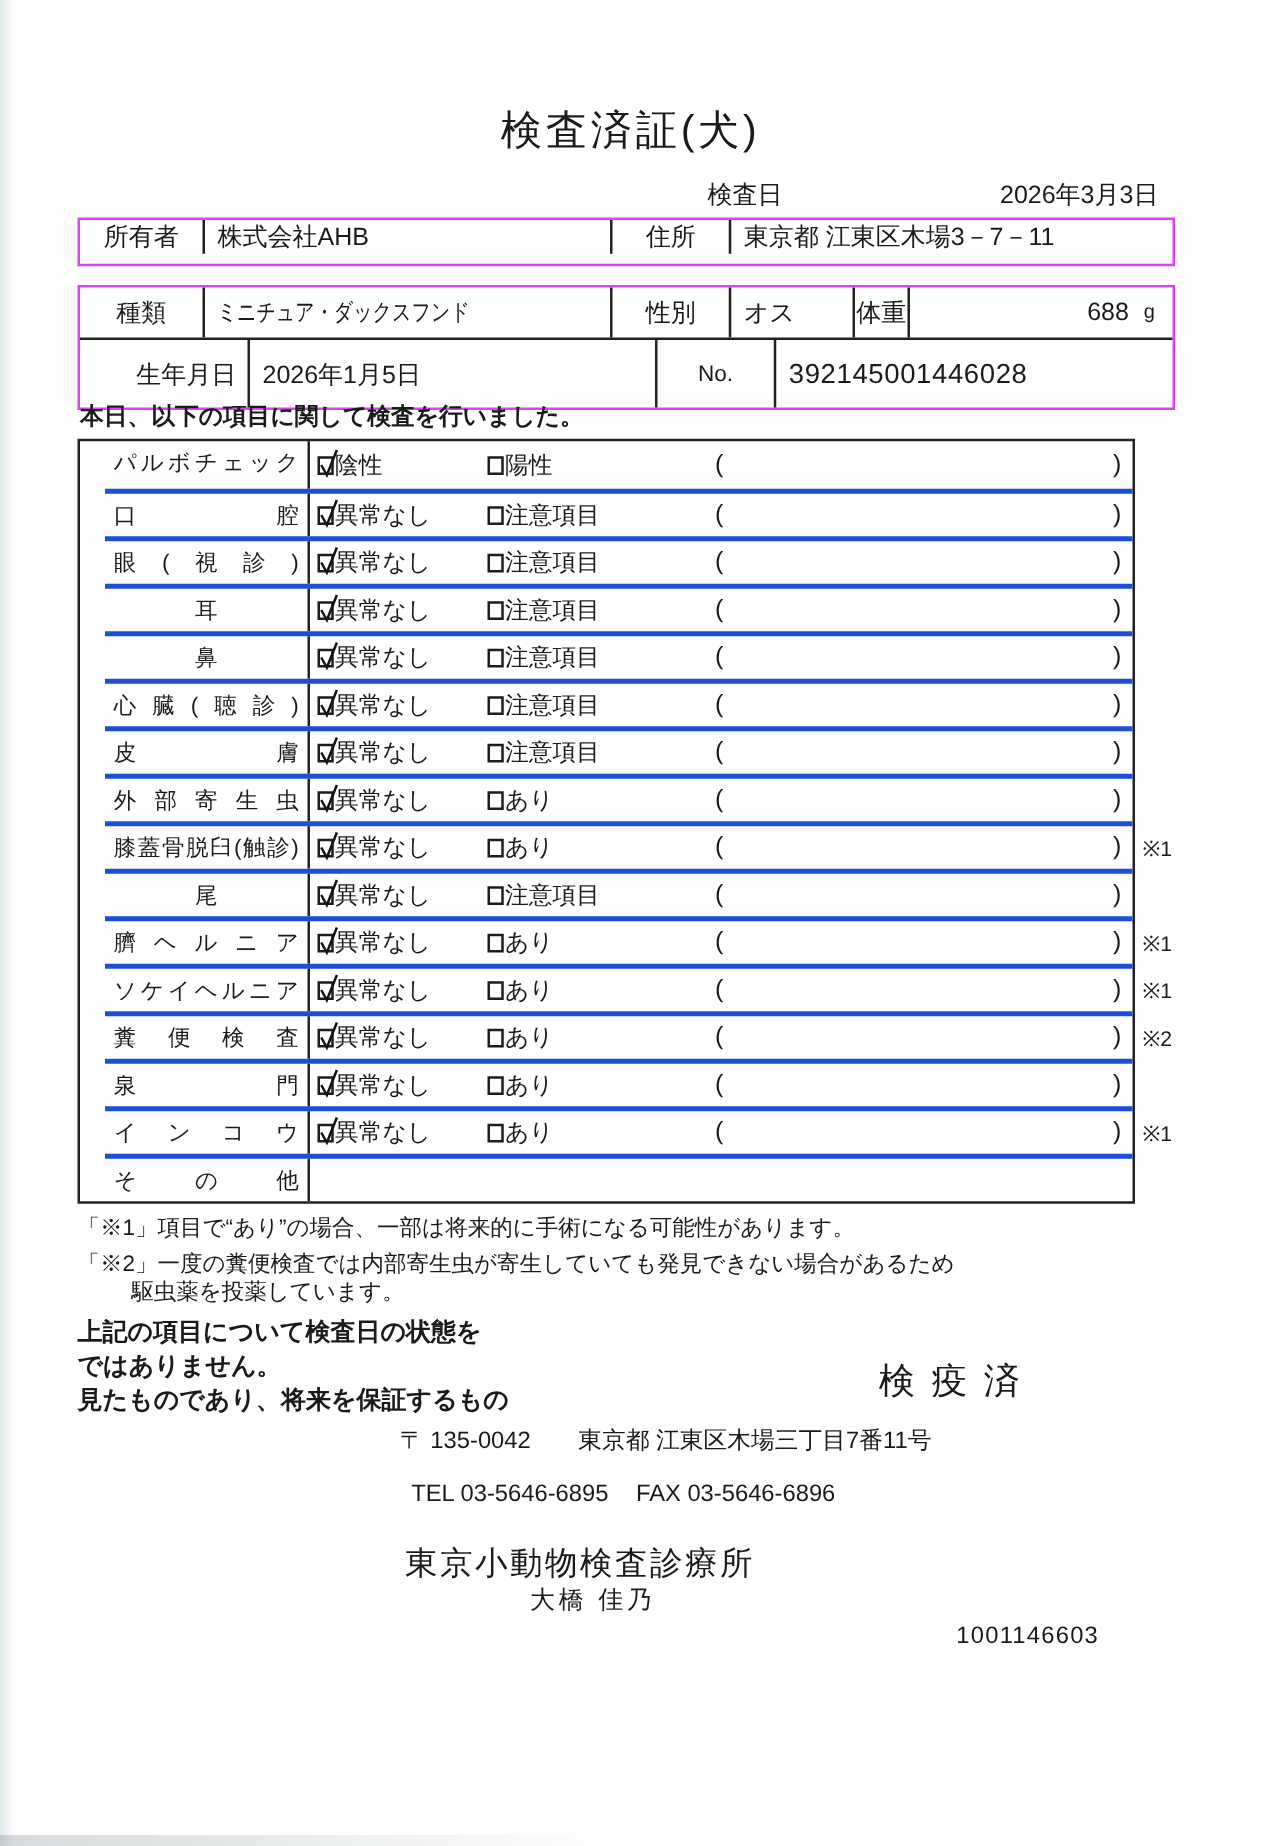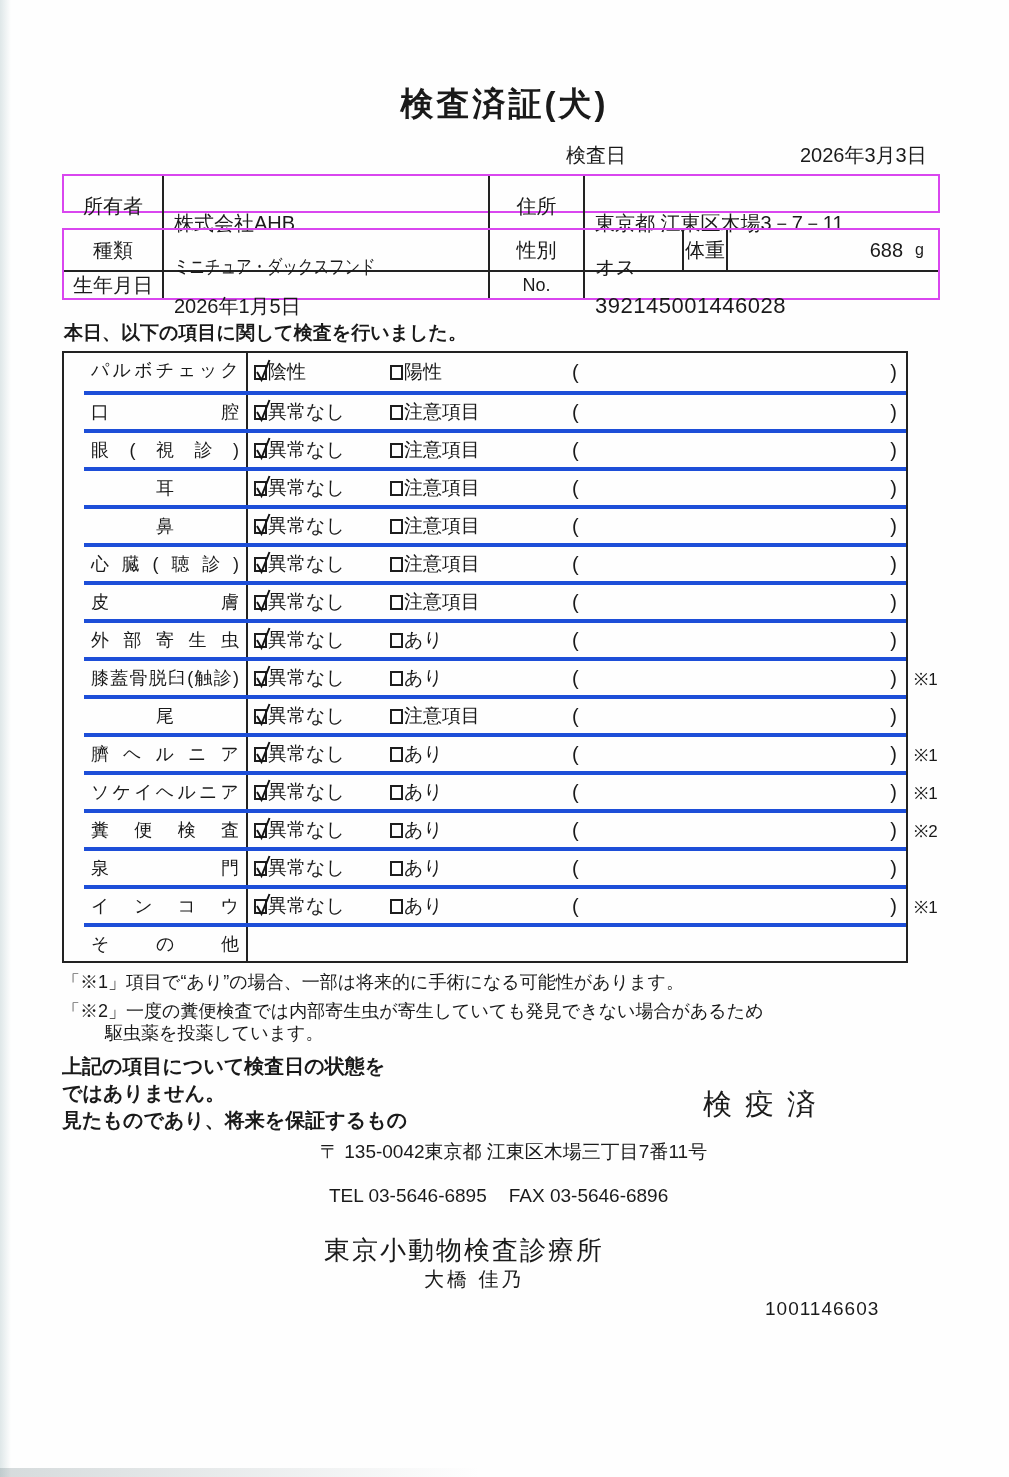--- a/index.html
+++ b/index.html
@@ -11,38 +11,38 @@
   }
   .page { position:absolute; inset:0; background:#fefefe; }
 
   
   .edge-left { position:absolute; left:0; top:0; width:11px; height:100%;
     background:linear-gradient(90deg, rgba(150,178,182,.30), rgba(150,178,182,0)); }
   .edge-bottom { position:absolute; left:0; bottom:0; width:480px; height:9px;
     background:linear-gradient(90deg, rgba(120,138,142,.30), rgba(120,138,142,0)); }
 
   .title { position:absolute; top:82px; left:0; width:100%; text-align:center;
-    font-size:33px; font-weight:bold; letter-spacing:3px; }
+    font-size:33px; font-weight:normal; letter-spacing:3px; }
 
   .date-row { position:absolute; top:142px; left:0; width:100%; height:26px; font-size:20px; }
   .date-label { position:absolute; left:566px; }
   .date-value { position:absolute; left:800px; }
 
   
   .htable { position:absolute; left:62px; width:878px; border:2px solid #d946ef; }
   .hrow { display:flex; align-items:stretch; }
   .hrow + .hrow { border-top:2px solid #222; }
   .hcell { display:flex; align-items:center; font-size:20px; }
   .hcell.lab { justify-content:center; border-right:2px solid #222; }
-  .hcell.val { padding-left:10px;margin-top:34px; }
+  .hcell.val { padding-left:10px; }
   .brd-l { border-left:2px solid #222; }
   .t1 { top:174px; height:39px; }
   .t2 { top:228px; }
   .t2 .r1 { height:40px; }
-  .t2 .r2 { height:28px; }
+  .t2 .r2 { height:56px;padding-left:36px; }
   .w-lab1 { width:100px; }
   .w-val1 { width:324px; }
   .w-lab2 { width:97px; }
   .w-val2 { flex:1; }
   .w-sexval { width:97px; }
   .w-wlab { width:46px; }
   .w-wval { flex:1; justify-content:flex-end; padding-right:14px; }
   .condensed { display:inline-block; transform:scaleX(.80); transform-origin:left center; white-space:nowrap; font-size:19px; }
   .weight-num { font-size:20px; }
   .weight-unit { font-size:16px; margin-left:12px; }
@@ -71,21 +71,21 @@
 
   .remark { position:absolute; left:62px; font-size:18px; }
   .rk1 { top:970px; }
   .rk2 { top:999px; }
   .rk3 { top:1021px; left:105px; }
 
   .disclaimer { position:absolute; top:1053px; left:62px; font-size:20px; font-weight:bold; line-height:27px; }
 
   .stamp { position:absolute; top:1085px; left:703px; font-size:29px; letter-spacing:13px; white-space:nowrap; }
 
-  .postal-row { position:absolute; top:1139px; left:320px; font-size:19px; display:flex; white-space:nowrap; }
+  .postal-row { position:absolute; top:1139px; left:320px; font-size:19px; display:flex; gap:38px; white-space:nowrap; }
   .tel-row { position:absolute; top:1185px; left:329px; font-size:19px; display:flex; gap:22px; white-space:nowrap; }
   .clinic { position:absolute; top:1233px; left:324px; font-size:26px; letter-spacing:2px; }
   .vet-name { position:absolute; top:1266px; left:424px; font-size:20px; letter-spacing:3px; }
   .serial { position:absolute; top:1298px; left:765px; font-size:19px; letter-spacing:1px; }
 </style>
 </head>
 <body>
 
 <div class="page">
   <div class="edge-left"></div>

